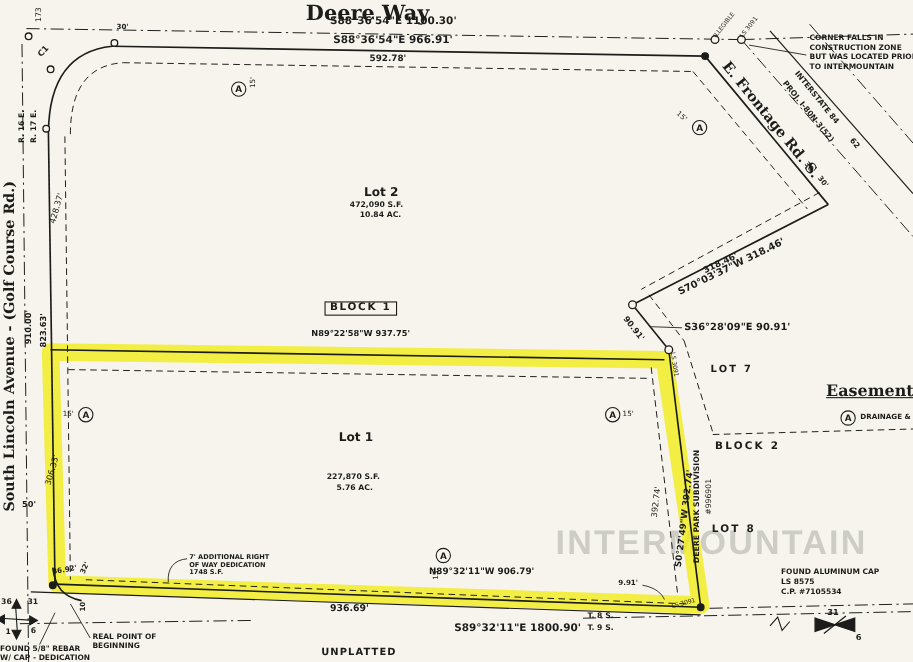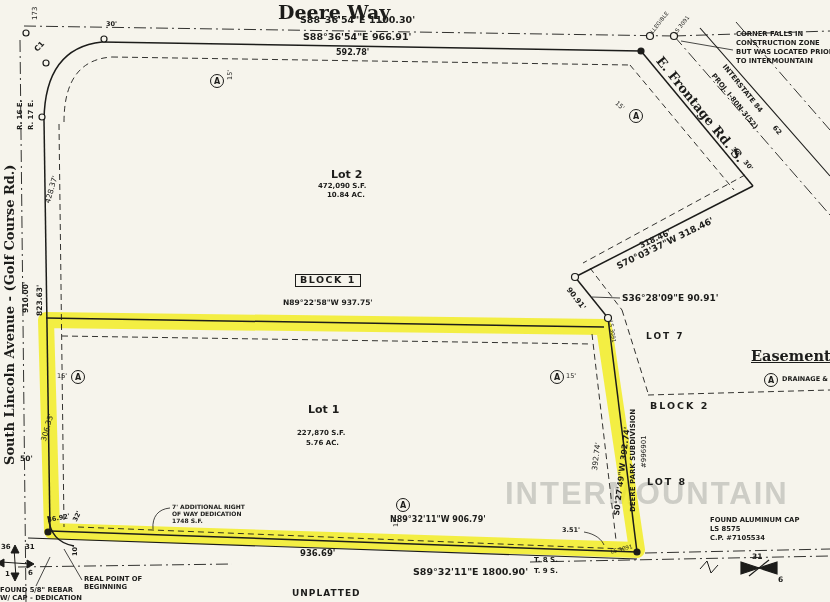--- a/index.html
+++ b/index.html
@@ -142,21 +142,21 @@
   <div class="c b f9" style="left:622px;top:293px">S36°28'09"E  90.91'</div>
   <div class="c b f75" style="left:571px;top:286px;transform:rotate(52deg)">90.91'</div>
 
   <div class="c b f11" style="left:331px;top:169px">Lot 2</div>
   <div class="c b f7" style="left:318px;top:182px">472,090 S.F.</div>
   <div class="c b f7" style="left:327px;top:191px">10.84 AC.</div>
 
   <div class="c b f95 box" style="left:295px;top:274px">BLOCK 1</div>
   <div class="c b f75" style="left:283px;top:299px">N89°22'58"W  937.75'</div>
 
-  <div class="c b f11" style="left:308px;top:404px">Lot 1</div>
+  <div class="c b f11" style="left:308px;top:392px">Lot 1</div>
   <div class="c b f7" style="left:297px;top:429px">227,870 S.F.</div>
   <div class="c b f7" style="left:306px;top:439px">5.76 AC.</div>
 
   <div class="c b f9 sp2" style="left:646px;top:331px">LOT 7</div>
   <div class="c b f95 sp2" style="left:650px;top:401px">BLOCK 2</div>
   <div class="c b f95 sp2" style="left:647px;top:477px">LOT 8</div>
   <div class="c b f7" style="left:629px;top:512px;transform:rotate(-90deg)">DEERE PARK SUBDIVISION</div>
   <div class="c f7" style="left:640px;top:468px;transform:rotate(-90deg)">#996901</div>
   <div class="c b f8" style="left:612px;top:515px;transform:rotate(-83deg)">S0°27'49"W  392.74'</div>
   <div class="c f75" style="left:591px;top:470px;transform:rotate(-83deg)">392.74'</div>
@@ -197,21 +197,21 @@
   <div class="c b f7" style="left:27px;top:130px;transform:rotate(-90deg)">R. 17 E.</div>
   <div class="c f7" style="left:31px;top:20px;transform:rotate(-90deg)">173</div>
   <div class="c b f75" style="left:33px;top:48px;transform:rotate(-48deg)">C1</div>
 
   <div class="c b f8" style="left:390px;top:515px">N89°32'11"W  906.79'</div>
   <div class="c b f85" style="left:300px;top:549px">936.69'</div>
   <div class="c b f95" style="left:413px;top:567px">S89°32'11"E  1800.90'</div>
   <div class="c b f7" style="left:534px;top:556px">T. 8 S.</div>
   <div class="c b f7" style="left:534px;top:567px">T. 9 S.</div>
   <div class="c b f9 sp1" style="left:292px;top:588px">UNPLATTED</div>
-  <div class="c b f65" style="left:562px;top:527px">3.51'</div>
+  <div class="c b f65" style="left:562px;top:527px">9.91'</div>
 
   <div class="c b f6" style="left:172px;top:504px">7' ADDITIONAL RIGHT</div>
   <div class="c b f6" style="left:172px;top:511px">OF WAY DEDICATION</div>
   <div class="c b f6" style="left:172px;top:518px">1748 S.F.</div>
 
   <div class="c b f65" style="left:47px;top:517px;transform:rotate(-10deg)">36.92'</div>
   <div class="c b f65" style="left:72px;top:520px;transform:rotate(-65deg)">32'</div>
   <div class="c b f65" style="left:72px;top:556px;transform:rotate(-90deg)">10'</div>
   <div class="c b f7" style="left:1px;top:543px">36</div>
   <div class="c b f7" style="left:25px;top:543px">31</div>

